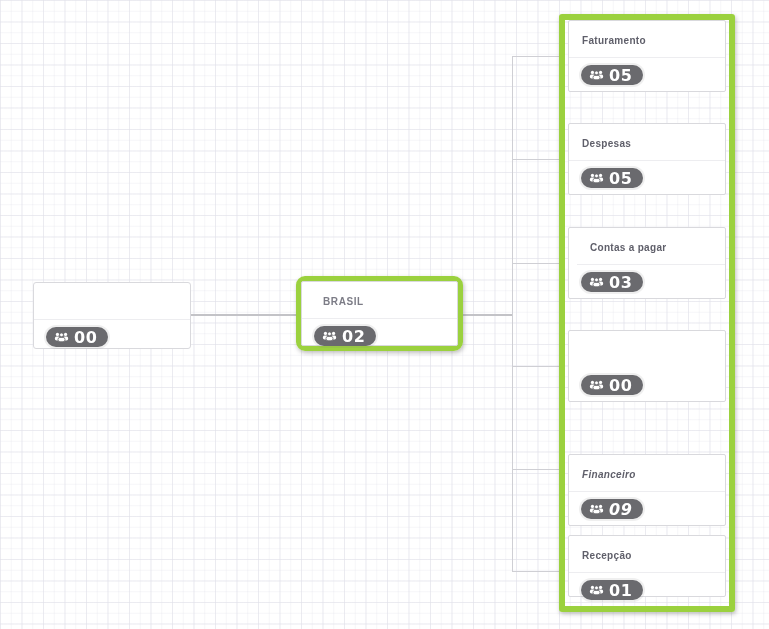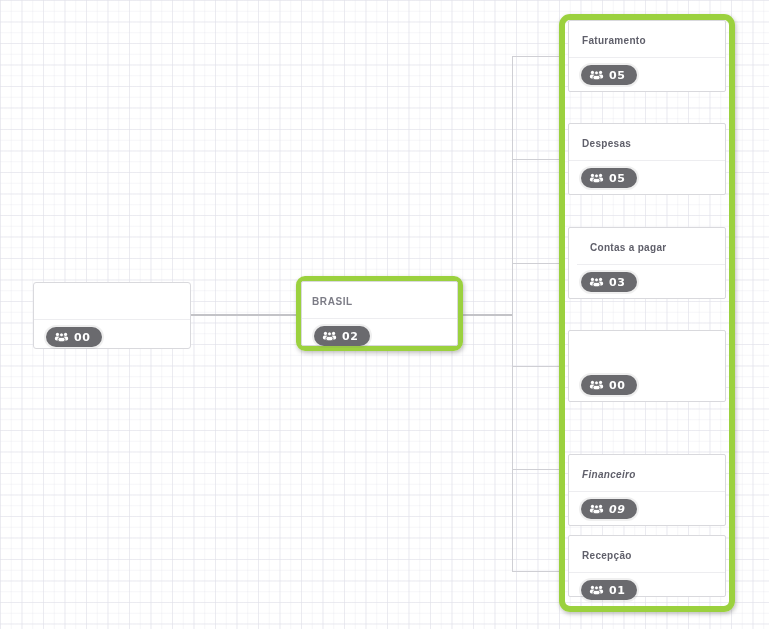--- a/index.html
+++ b/index.html
@@ -30,51 +30,51 @@
     box-sizing:border-box;
   }
 
   
   .green-wrap{
     position:absolute;box-sizing:border-box;
     border:5px solid #9bd13e;border-radius:9px;
     box-shadow:1px 2px 4px rgba(110,110,110,0.45);
     background:transparent;
   }
-  .green-wrap.container{border-width:6px;border-radius:11px;text-align:right;}
+  .green-wrap.container{border-width:6px;border-radius:3px;text-align:right;}
   .inner-card{
     position:relative;width:100%;height:100%;
     background:#ffffff;border:1px solid #d9d9dd;border-radius:2px;
     box-sizing:border-box;
   }
   .gcard{
     position:absolute;left:3px;width:158px;height:72px;
     background:#ffffff;border:1px solid #d9d9dd;border-radius:2px;
     box-sizing:border-box;
   }
 
   .card-head{
     height:34px;display:flex;align-items:center;
     padding:2px 6px 0 13px;
     border-bottom:1px solid #ededf0;
     font-size:10px;font-weight:600;color:#5f5f6a;letter-spacing:0.3px;
     white-space:nowrap;overflow:hidden;
   }
-  .card-head.brand{padding-left:10px;color:#7c7c86;letter-spacing:0.6px;}
+  .card-head.brand{padding-left:21px;color:#7c7c86;letter-spacing:0.6px;}
 
   .badge{
     position:absolute;left:12px;top:44px;
     display:inline-flex;align-items:center;gap:5px;
     height:20px;padding:0 11px 0 8px;
     background:#6a6a6e;border-radius:11px;
     box-shadow:0 0 0 2px rgba(120,120,120,0.12);
   }
   .badge-icon{display:inline-flex;align-items:center;}
   .badge-num{
-    color:#ffffff;font-weight:bold;font-size:11px;letter-spacing:0.6px;
+    color:#ffffff;font-weight:bold;font-size:16px;letter-spacing:0.6px;
     font-family:"DejaVu Sans","Liberation Sans",sans-serif;
   }
 </style>
 </head>
 <body>
 
 <div class="canvas">
 
   <div class="h-line" style="left:191px;top:314px;width:106px;"></div>
   <div class="h-line" style="left:462px;top:314px;width:51px;"></div>

